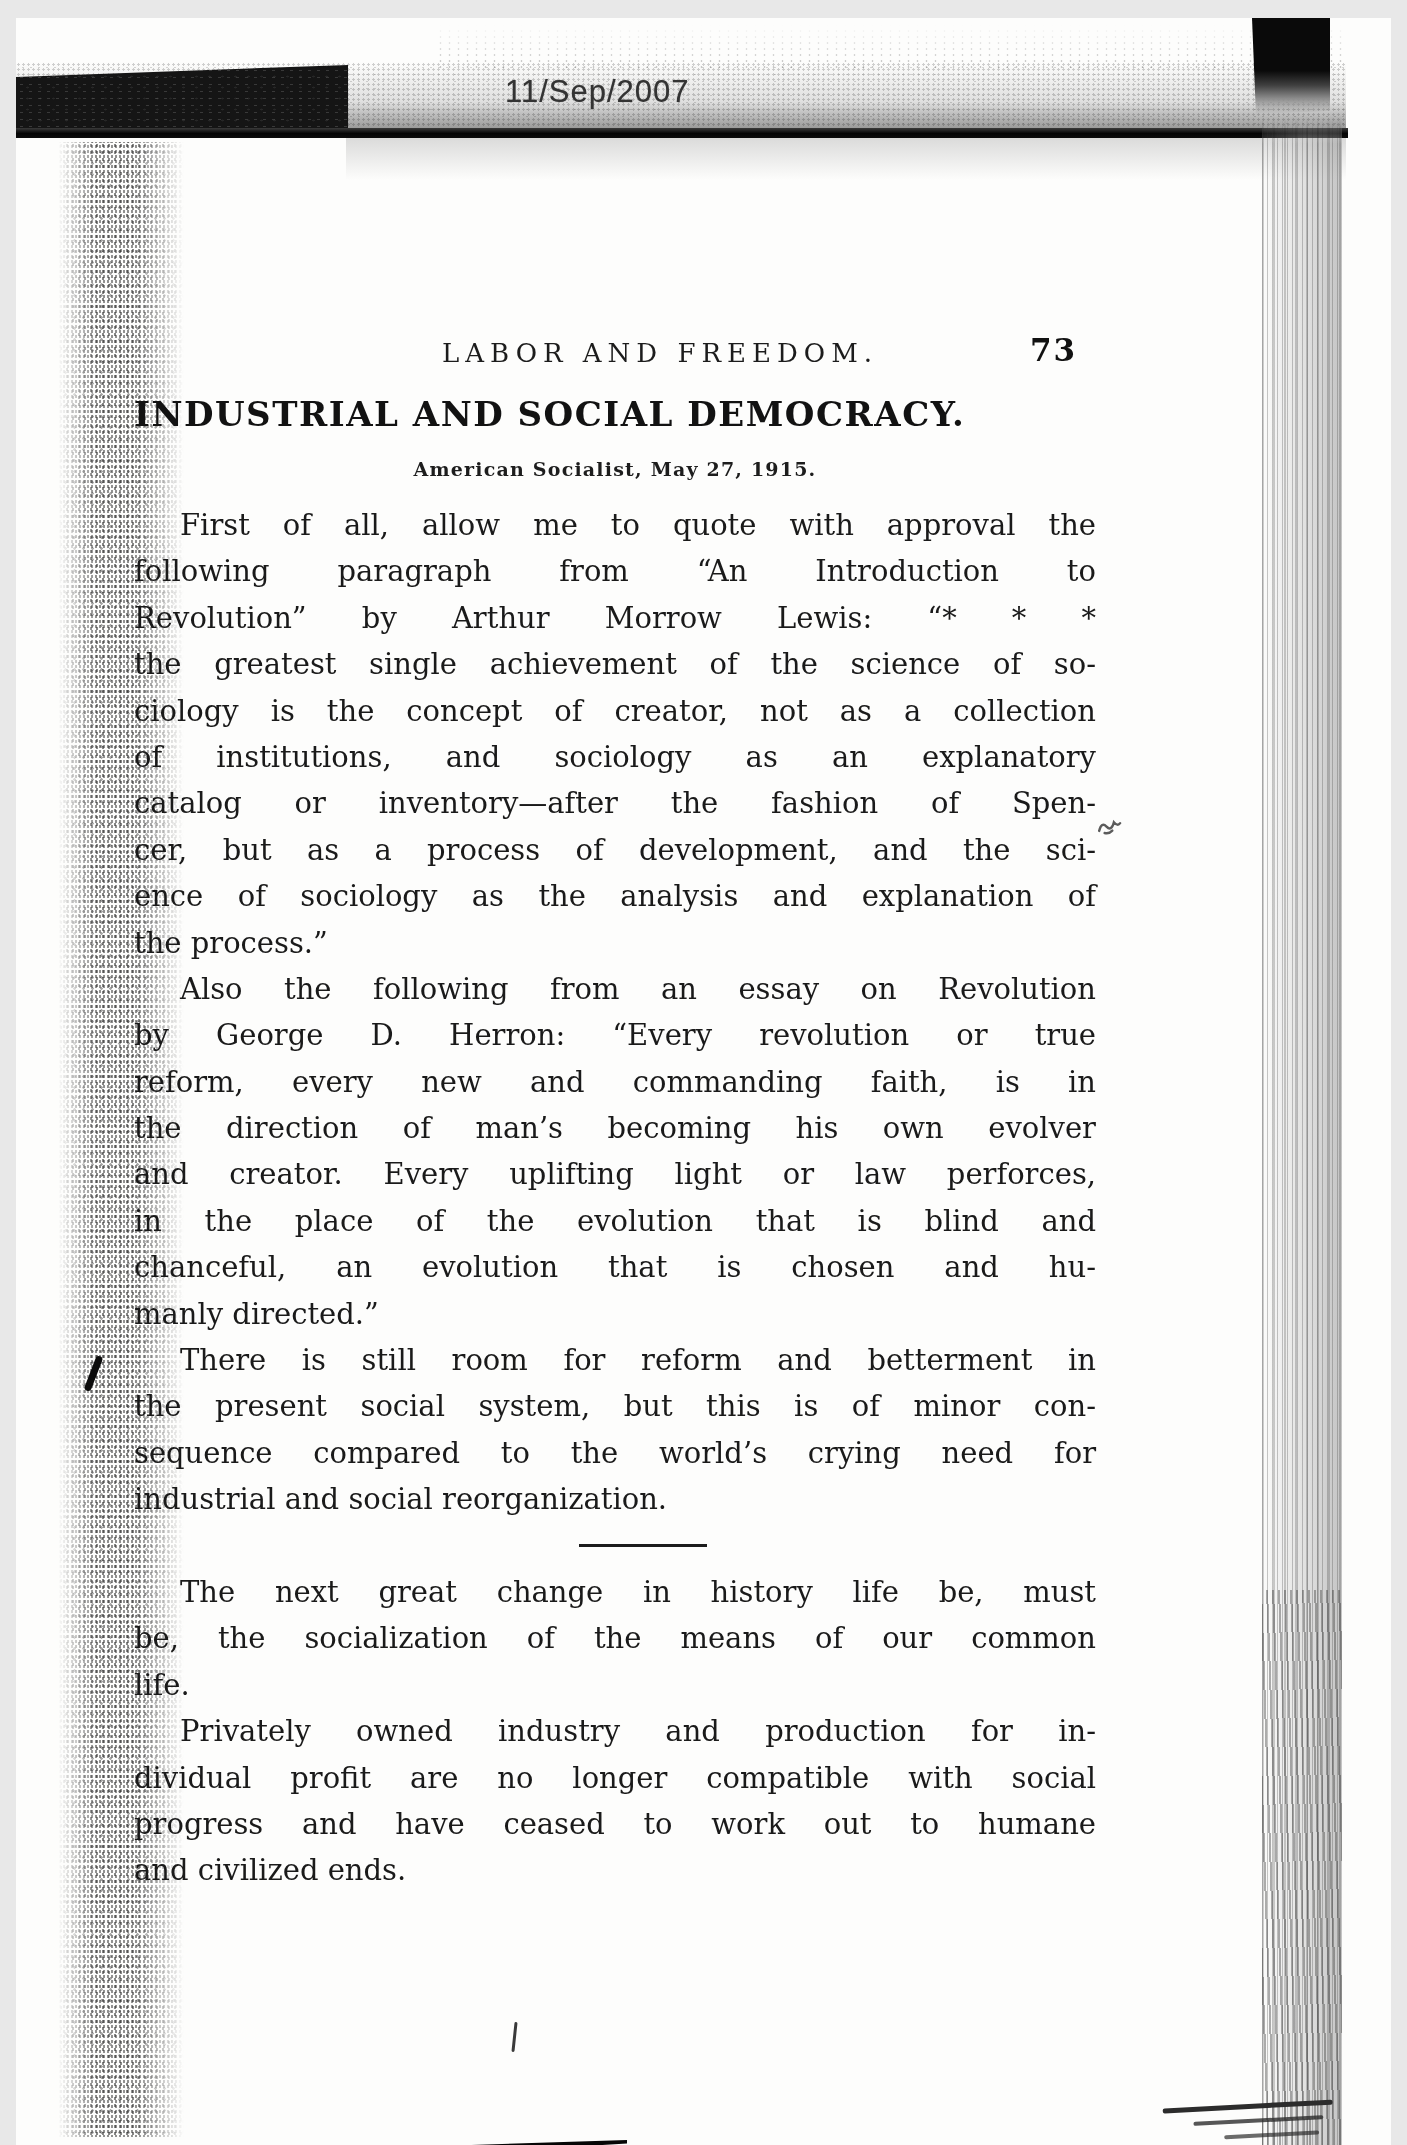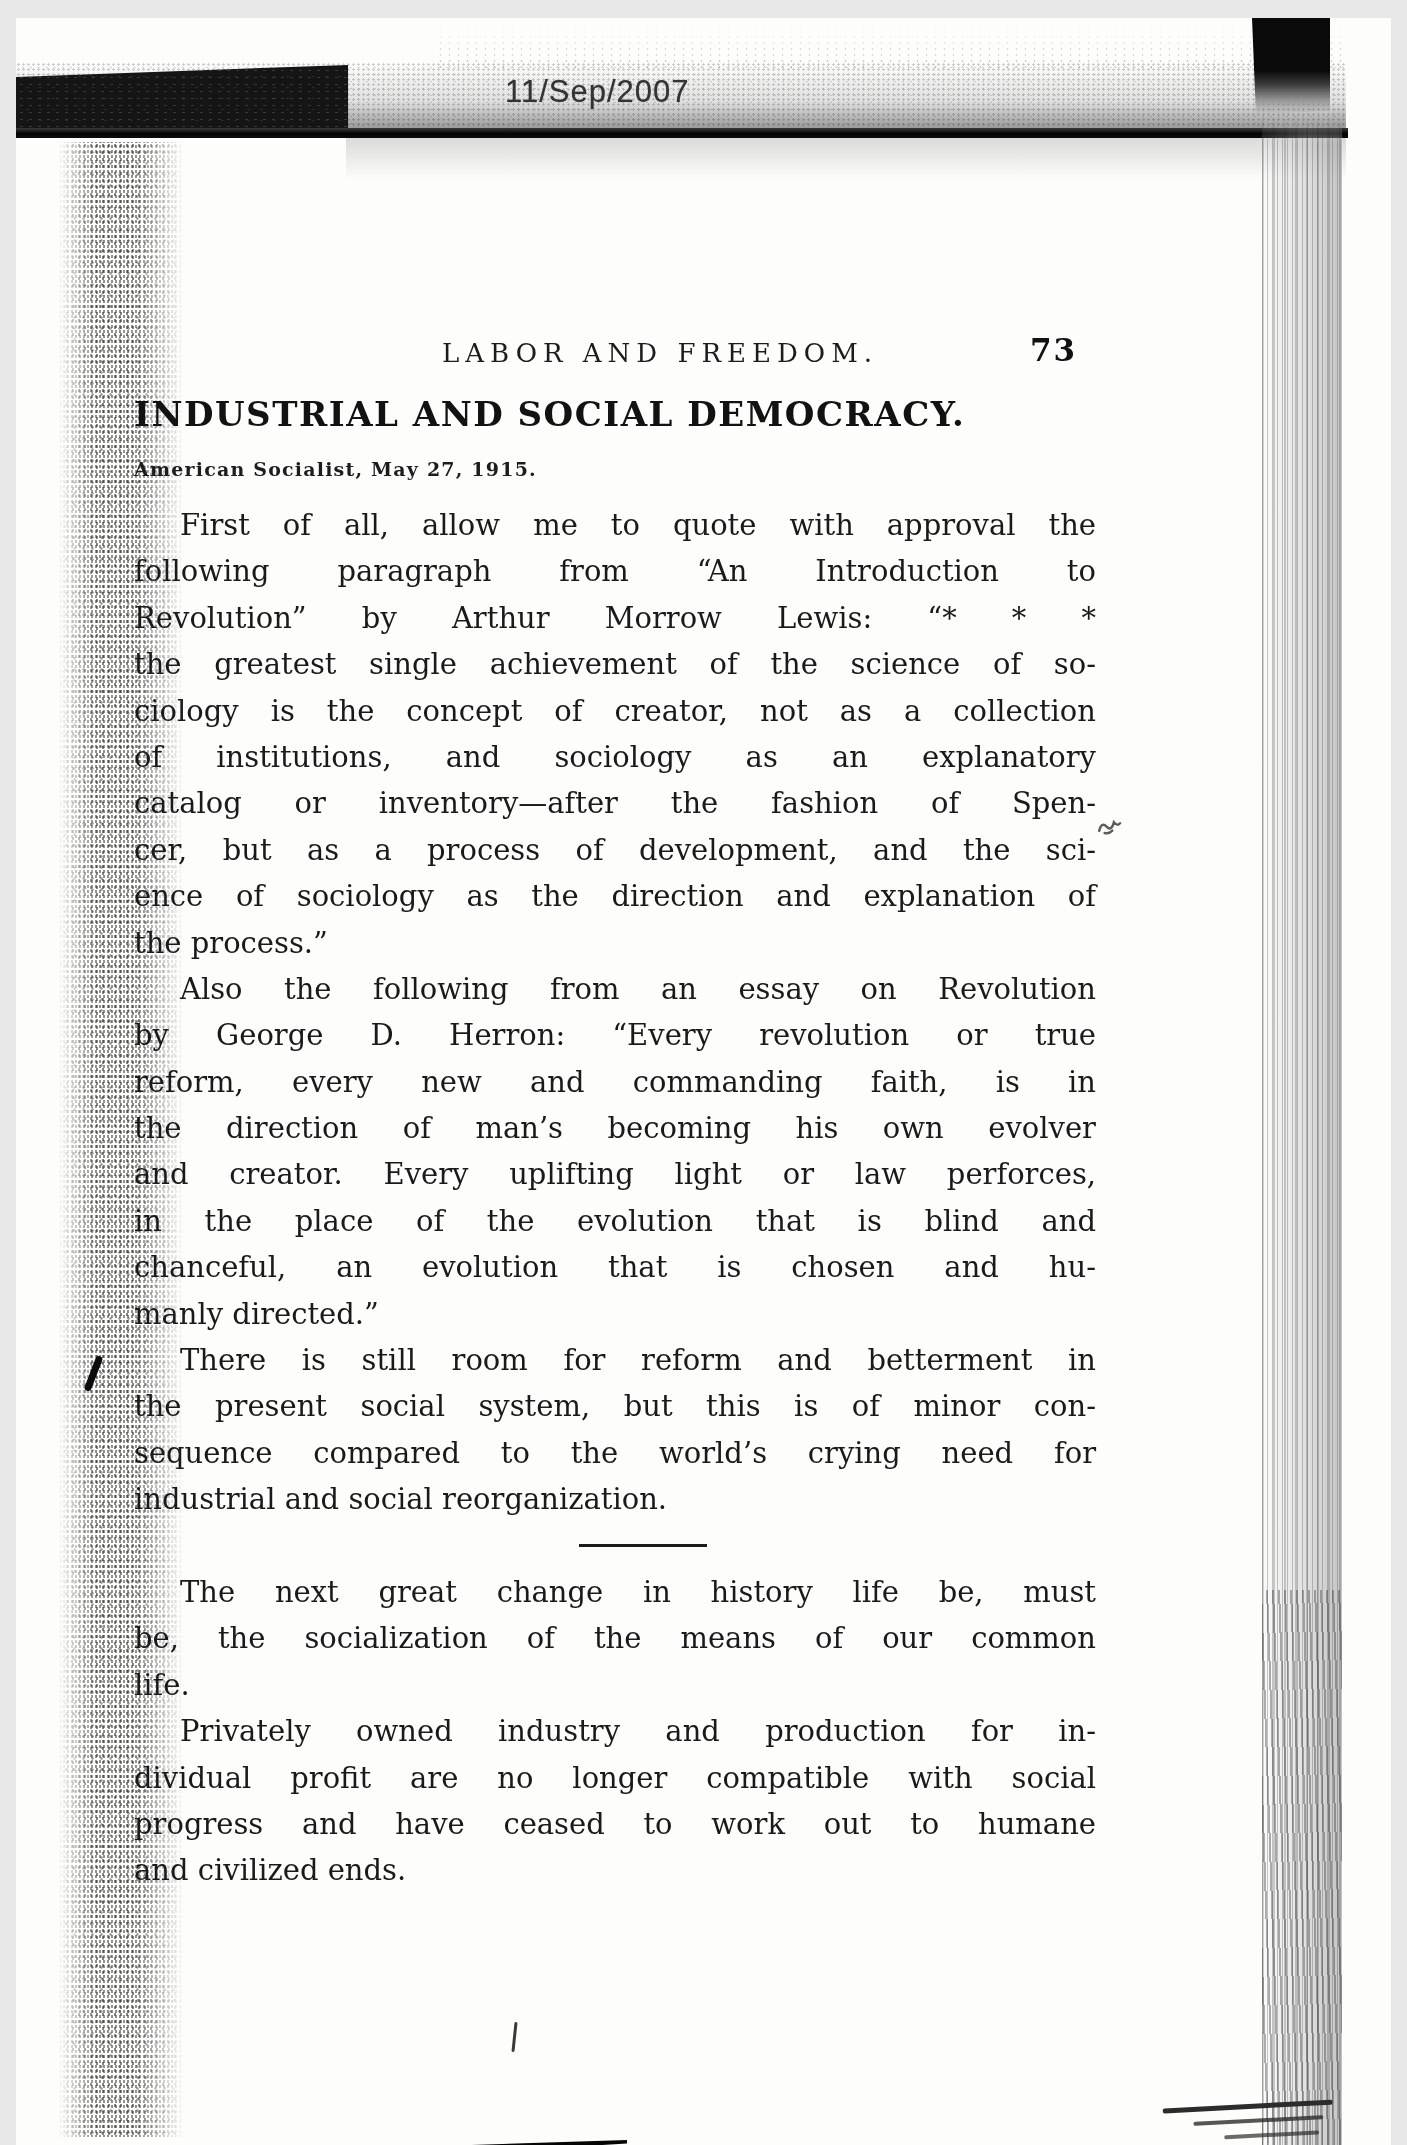--- a/index.html
+++ b/index.html
@@ -93,21 +93,21 @@
   
   .running-header{position:absolute;left:124px;top:318px;width:962px;height:36px;}
   .rh-title{position:absolute;left:302px;top:2px;font-size:26px;letter-spacing:6px;color:#1c1c1c;}
   .rh-page{position:absolute;left:890px;top:-4px;font-size:31px;font-weight:bold;letter-spacing:2px;color:#111;}
 
   .article-title{
     position:absolute;left:118px;top:376px;width:962px;
     font-size:34px;font-weight:bold;letter-spacing:1.5px;color:#121212;
   }
   .article-source{
-    position:absolute;left:118px;top:440px;width:962px;text-align:left;
+    position:absolute;left:118px;top:440px;width:962px;text-align:center;
     font-size:19px;font-weight:bold;letter-spacing:1.2px;color:#1d1d1d;
   }
 
   .body-text{position:absolute;left:118px;top:484px;width:962px;font-size:29px;}
   .line{height:46.4px;line-height:46.4px;text-align:justify;text-align-last:justify;overflow:visible;}
   .line.first{padding-left:46px;}
   .line.lastline{text-align-last:left;}
   .sep-row{height:46.4px;display:flex;align-items:center;justify-content:center;}
   .sep-rule{width:128px;height:3px;background:#1c1c1c;transform:translateX(28px);}
 
@@ -157,21 +157,21 @@
 
   <div class="body-text" id="body-text">
       <div class="line first">First of all, allow me to quote with approval the</div>
       <div class="line">following paragraph from “An Introduction to</div>
       <div class="line">Revolution” by Arthur Morrow Lewis: “* * *</div>
       <div class="line">the greatest single achievement of the science of so-</div>
       <div class="line">ciology is the concept of creator, not as a collection</div>
       <div class="line">of institutions, and sociology as an explanatory</div>
       <div class="line">catalog or inventory—after the fashion of Spen-</div>
       <div class="line">cer, but as a process of development, and the sci-</div>
-      <div class="line">ence of sociology as the direction and explanation of</div>
+      <div class="line">ence of sociology as the analysis and explanation of</div>
       <div class="line lastline">the process.”</div>
       <div class="line first">Also the following from an essay on Revolution</div>
       <div class="line">by George D. Herron: “Every revolution or true</div>
       <div class="line">reform, every new and commanding faith, is in</div>
       <div class="line">the direction of man’s becoming his own evolver</div>
       <div class="line">and creator. Every uplifting light or law perforces,</div>
       <div class="line">in the place of the evolution that is blind and</div>
       <div class="line">chanceful, an evolution that is chosen and hu-</div>
       <div class="line lastline">manly directed.”</div>
       <div class="line first">There is still room for reform and betterment in</div>

